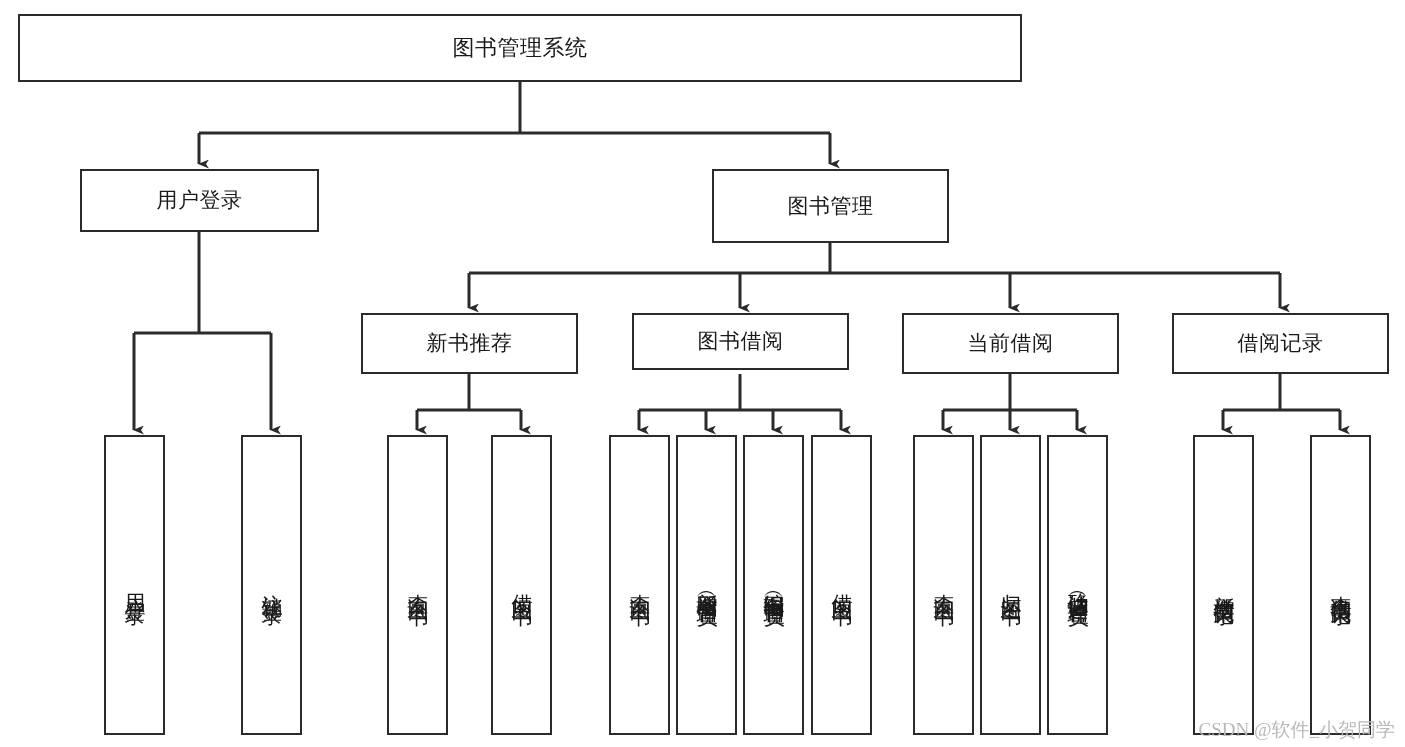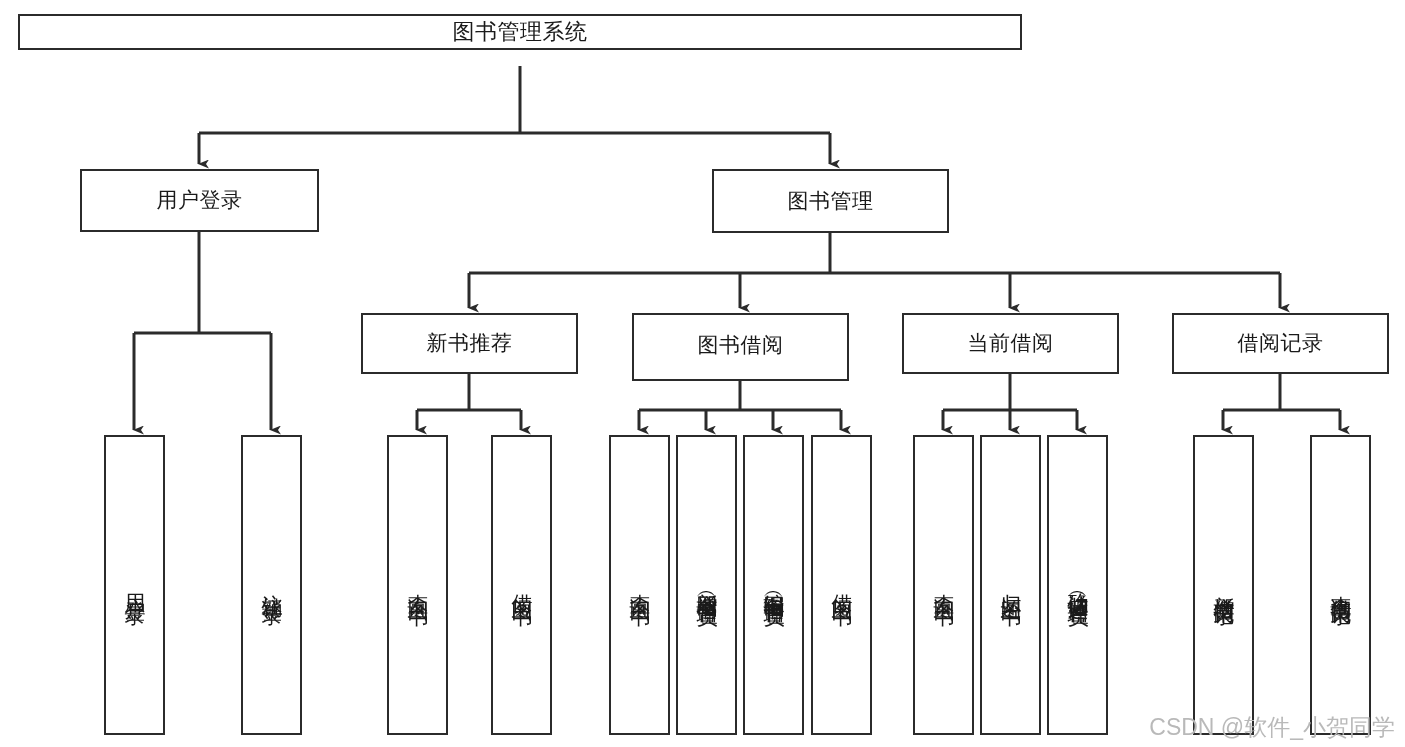--- a/index.html
+++ b/index.html
@@ -82,24 +82,24 @@
     letter-spacing: 2px;
     max-height: 296px;
   }
 
   
   #watermark {
     position: absolute;
     z-index: 3;
     right: 10px;
     bottom: 4px;
-    font-size: 23px;
+    font-size: 19px;
     color: #b9b9b9;
     white-space: nowrap;
-    font-family: Liberation Sans, sans-serif;
+    font-family: Liberation Serif, serif;
   }
 </style>
 </head>
 <body>
 
 <div id="diagram-root">
 
   <svg id="connector-layer" viewBox="0 0 1405 747" width="1405" height="747" xmlns="http://www.w3.org/2000/svg">
     <defs>
       <marker id="arrowhead" markerWidth="9" markerHeight="11" refX="4.5" refY="10" orient="auto" markerUnits="userSpaceOnUse">
@@ -147,37 +147,37 @@
       <path d="M1077,410 L1077,430" marker-end="url(#arrowhead)"></path>
 
       <path d="M1280,374 L1280,410"></path>
       <path d="M1223,410 L1340,410"></path>
       <path d="M1223,410 L1223,430" marker-end="url(#arrowhead)"></path>
       <path d="M1340,410 L1340,430" marker-end="url(#arrowhead)"></path>
 
     </g>
   </svg>
 
-  <div class="node horizontal root" style="left:18px; top:14px; width:1004px; height:36px;">
+  <div class="node horizontal root" style="left:18px; top:14px; width:1004px; height:68px;">
     <span class="node-label">图书管理系统</span>
   </div>
 
   <div class="node horizontal" style="left:80px; top:169px; width:239px; height:63px;">
     <span class="node-label">用户登录</span>
   </div>
 
-  <div class="node horizontal" style="left:712px; top:169px; width:237px; height:64px;">
+  <div class="node horizontal" style="left:712px; top:169px; width:237px; height:74px;">
     <span class="node-label">图书管理</span>
   </div>
 
   <div class="node horizontal" style="left:361px; top:313px; width:217px; height:61px;">
     <span class="node-label">新书推荐</span>
   </div>
 
-  <div class="node horizontal" style="left:632px; top:313px; width:217px; height:68px;font-family:Liberation Mono, monospace;">
+  <div class="node horizontal" style="left:632px; top:313px; width:217px; height:57px;">
     <span class="node-label">图书借阅</span>
   </div>
 
   <div class="node horizontal" style="left:902px; top:313px; width:217px; height:61px;align-items:center;">
     <span class="node-label">当前借阅</span>
   </div>
 
   <div class="node horizontal" style="left:1172px; top:313px; width:217px; height:61px;align-items:center;">
     <span class="node-label">借阅记录</span>
   </div>

